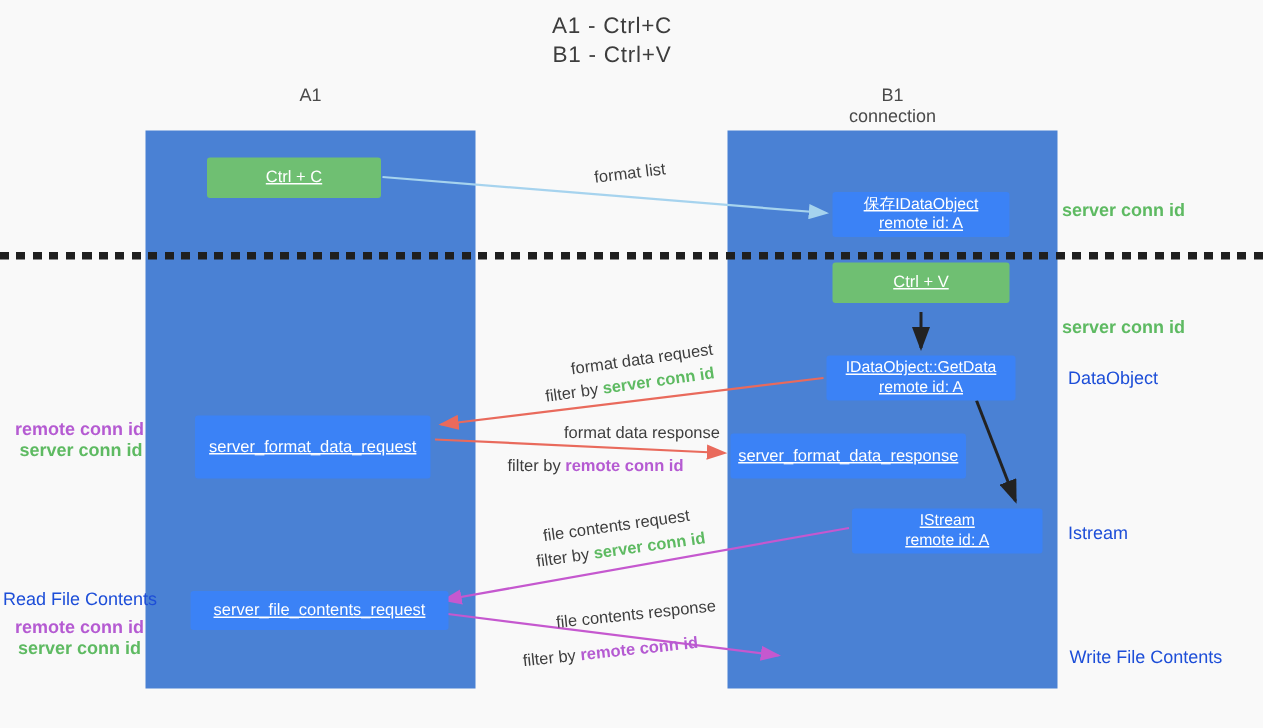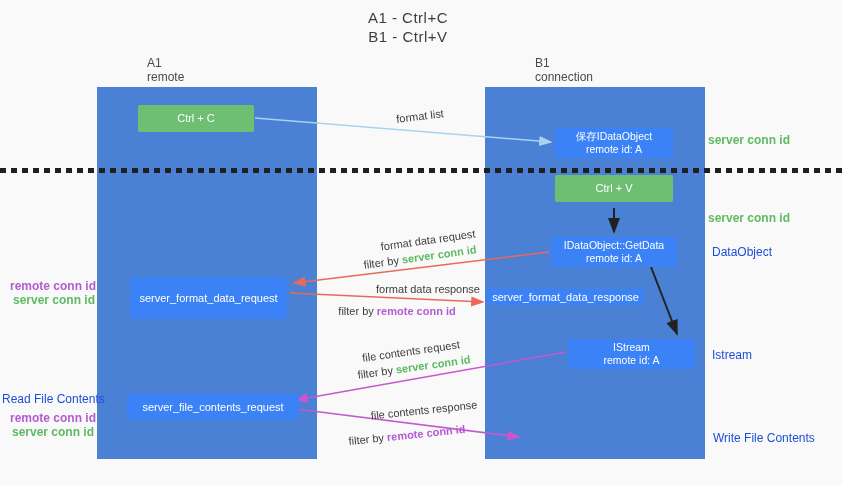--- a/index.html
+++ b/index.html
@@ -17,21 +17,21 @@
   .abs{position:absolute;}
   .title{
     left:323px;top:8px;width:170px;
     text-align:center;
     font-size:15px;line-height:19px;
     color:#3d3d3d;
     letter-spacing:0.5px;
   }
   .col-header{
     width:120px;top:56px;
-    text-align:left;
+    text-align:center;
     font-size:12px;line-height:14px;
     color:#4a4a4a;
   }
   .lifeline{
     top:87px;width:220px;height:372px;
     background:#4a81d4;
   }
   .divider{
     left:0;top:168px;width:842px;height:5px;
     background:repeating-linear-gradient(90deg,#1f1f1f 0 6px,transparent 6px 11px);
@@ -40,20 +40,21 @@
   svg.arrows{left:0;top:0;z-index:3;pointer-events:none;}
   .node{
     display:flex;flex-direction:column;
     align-items:center;justify-content:center;
     color:#ffffff;
     font-size:11px;line-height:13px;
     text-align:center;
     border-radius:2px;
     z-index:5;
     white-space:nowrap;
+    text-decoration:underline;
   }
   .green{background:#6fbf72;}
   .orange{background:#3b82f6;}
   .flow-label{
     font-size:11px;color:#3e3e3e;
     white-space:nowrap;
     z-index:6;
   }
   .rot{transform:translate(-50%,-50%) rotate(-8deg);}
   .rot7{transform:translate(-50%,-50%) rotate(-7deg);}
@@ -74,21 +75,20 @@
 
 <div id="canvas">
 
   <div class="abs title">
     <div>A1 - Ctrl+C</div>
     <div>B1 - Ctrl+V</div>
   </div>
 
   <div class="abs col-header" style="left:147px;">
     <div>A1</div>
-    <div>remote</div>
   </div>
   <div class="abs col-header" style="left:535px;">
     <div>B1</div>
     <div>connection</div>
   </div>
 
   <div class="abs lifeline" style="left:97px;"></div>
   <div class="abs lifeline" style="left:485px;"></div>
 
   <div class="abs divider"></div>
@@ -131,21 +131,21 @@
     <div>保存IDataObject</div>
     <div>remote id: A</div>
   </div>
   <div class="abs node green" style="left:555px;top:175px;width:118px;height:27px;">
     <div>Ctrl + V</div>
   </div>
   <div class="abs node orange" style="left:551px;top:237px;width:126px;height:30px;font-size:10.5px;">
     <div>IDataObject::GetData</div>
     <div>remote id: A</div>
   </div>
-  <div class="abs node orange" style="left:487px;top:289px;width:157px;height:16px;">
+  <div class="abs node orange" style="left:487px;top:289px;width:157px;height:30px;">
     <div>server_format_data_response</div>
   </div>
   <div class="abs node orange" style="left:568px;top:339px;width:127px;height:30px;font-size:10.5px;">
     <div>IStream</div>
     <div>remote id: A</div>
   </div>
 
   <div class="abs flow-label rot7" style="left:420px;top:116px;">format list</div>
 
   <div class="abs flow-label rot" style="left:428px;top:240px;">format data request</div>

